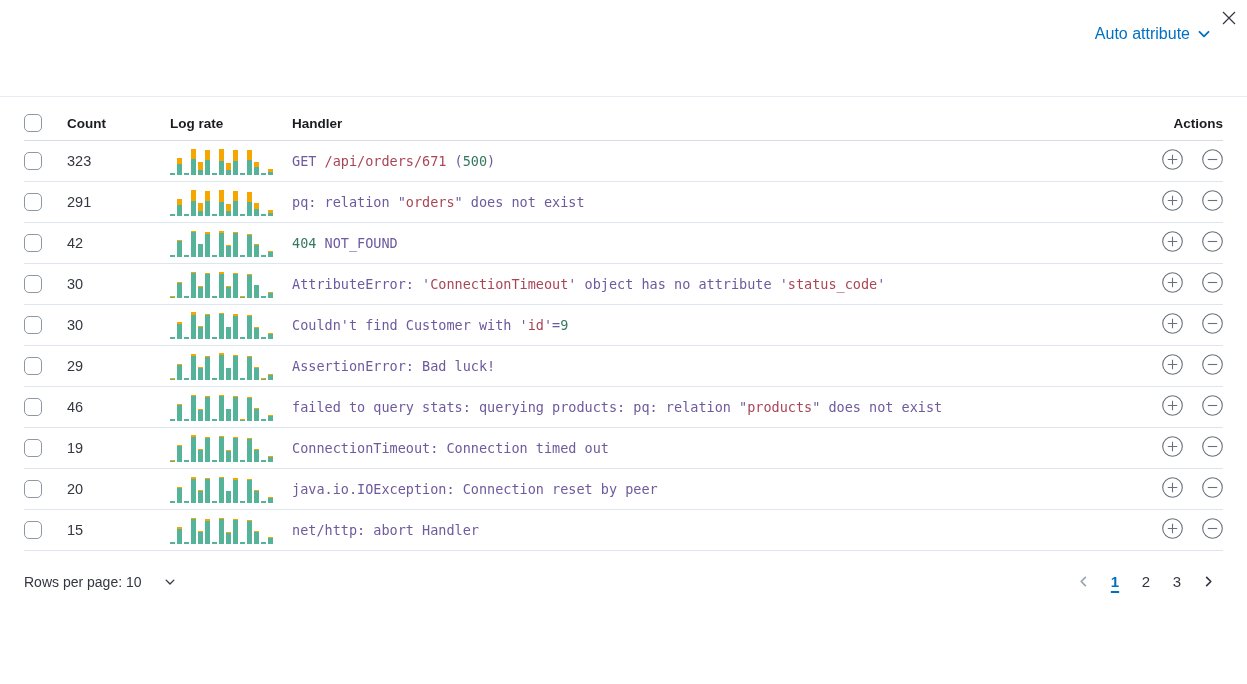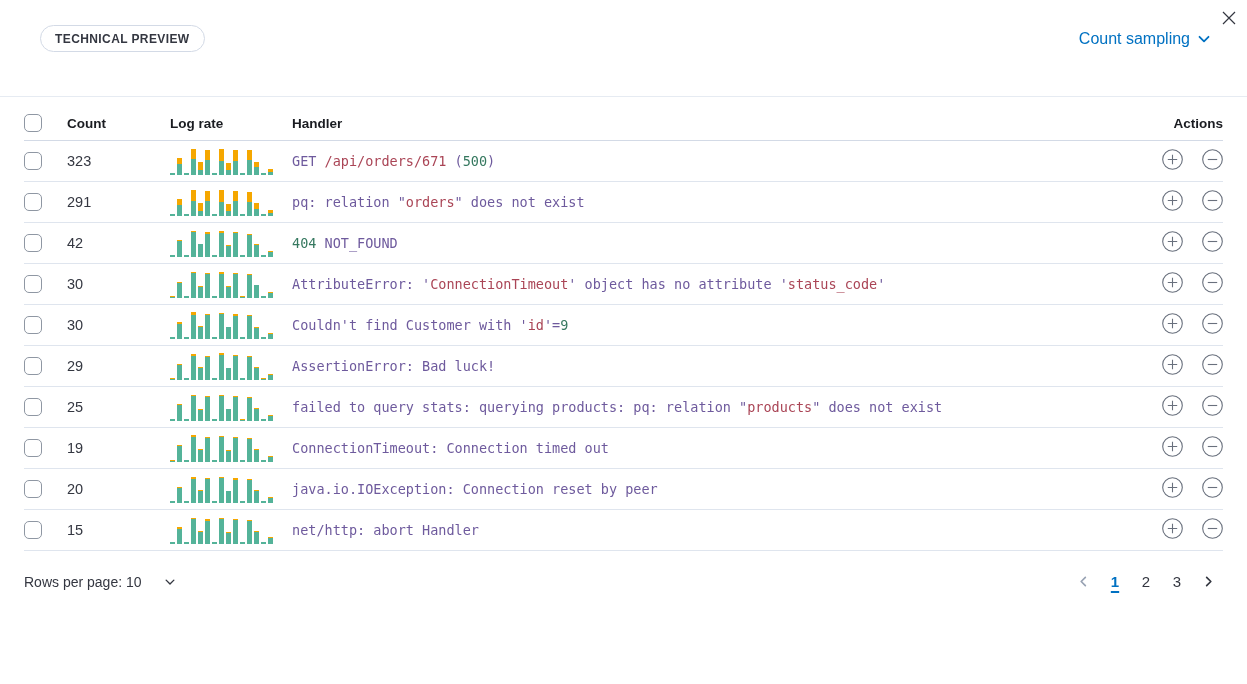--- a/index.html
+++ b/index.html
@@ -46,23 +46,22 @@
 <body>
 
 <button class="close-btn" aria-label="Close">
   <svg width="16" height="16" viewBox="0 0 16 16">
       <path d="M2 2 L14 14 M14 2 L2 14" stroke="#343741" stroke-width="1.2" fill="none"></path>
     </svg>
 </button>
 
 <div class="header">
   <div class="header-inner">
-    <span class="badge">TECHNICAL PREVIEW</span>
     <div class="sampling">
-      <span>Count sampling</span>
+      <span>Auto attribute</span>
       <svg width="14" height="14" viewBox="0 0 14 14">
           <path d="M2.5 4.8 L7 9.3 L11.5 4.8" stroke="#0071c2" stroke-width="1.8" fill="none" stroke-linecap="round" stroke-linejoin="round"></path>
         </svg>
     </div>
   </div>
 </div>
 
 <div class="body-area">
 
   <table class="patterns-table">
@@ -497,21 +496,21 @@
           <td class="c-act"><span class="icon-btn"><svg width="21" height="21" viewBox="0 0 21 21">
                 <circle cx="10.5" cy="10.5" r="9.8" fill="none" stroke="#69707d" stroke-width="1.1"></circle>
                 <path d="M10.5 5.8v9.4M5.8 10.5h9.4" stroke="#69707d" stroke-width="1.1"></path>
               </svg></span><span class="icon-btn"><svg width="21" height="21" viewBox="0 0 21 21">
                 <circle cx="10.5" cy="10.5" r="9.8" fill="none" stroke="#69707d" stroke-width="1.1"></circle>
                 <path d="M5.8 10.5h9.4" stroke="#69707d" stroke-width="1.1"></path>
               </svg></span></td>
         </tr>
         <tr>
           <td class="c-check"><span class="checkbox"></span></td>
-          <td class="c-count">25</td>
+          <td class="c-count">46</td>
           <td class="c-spark">
             <div class="spark">
               <div class="bar">
                 <div style="height:2px;background:#54b399"></div>
               </div>
               <div class="bar">
                 <div style="height:1px;background:#f5a700"></div>
                 <div style="height:16px;background:#54b399"></div>
               </div>
               <div class="bar">

